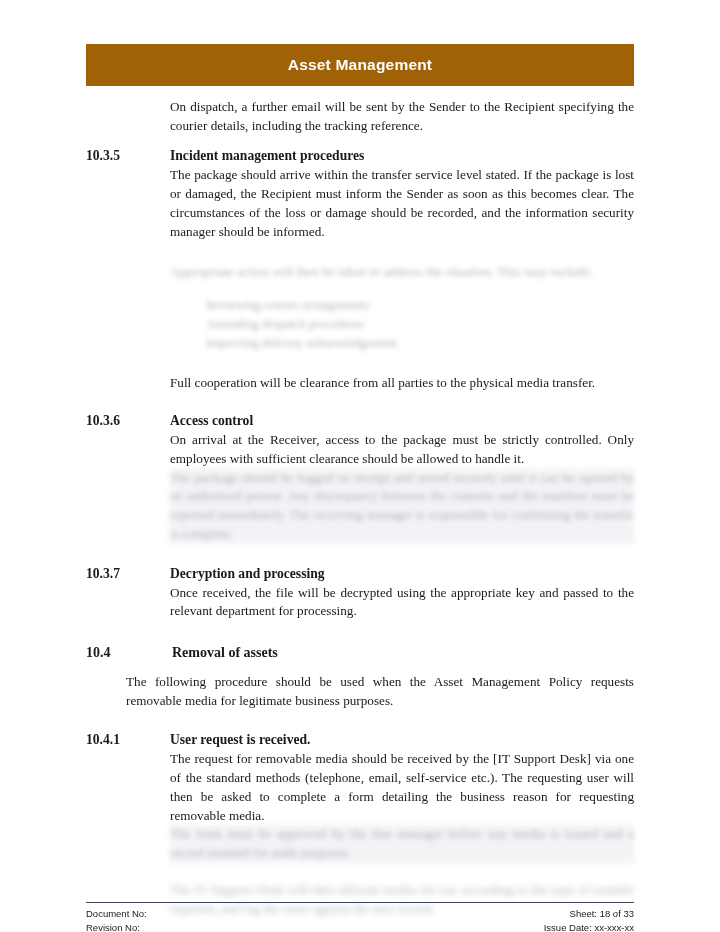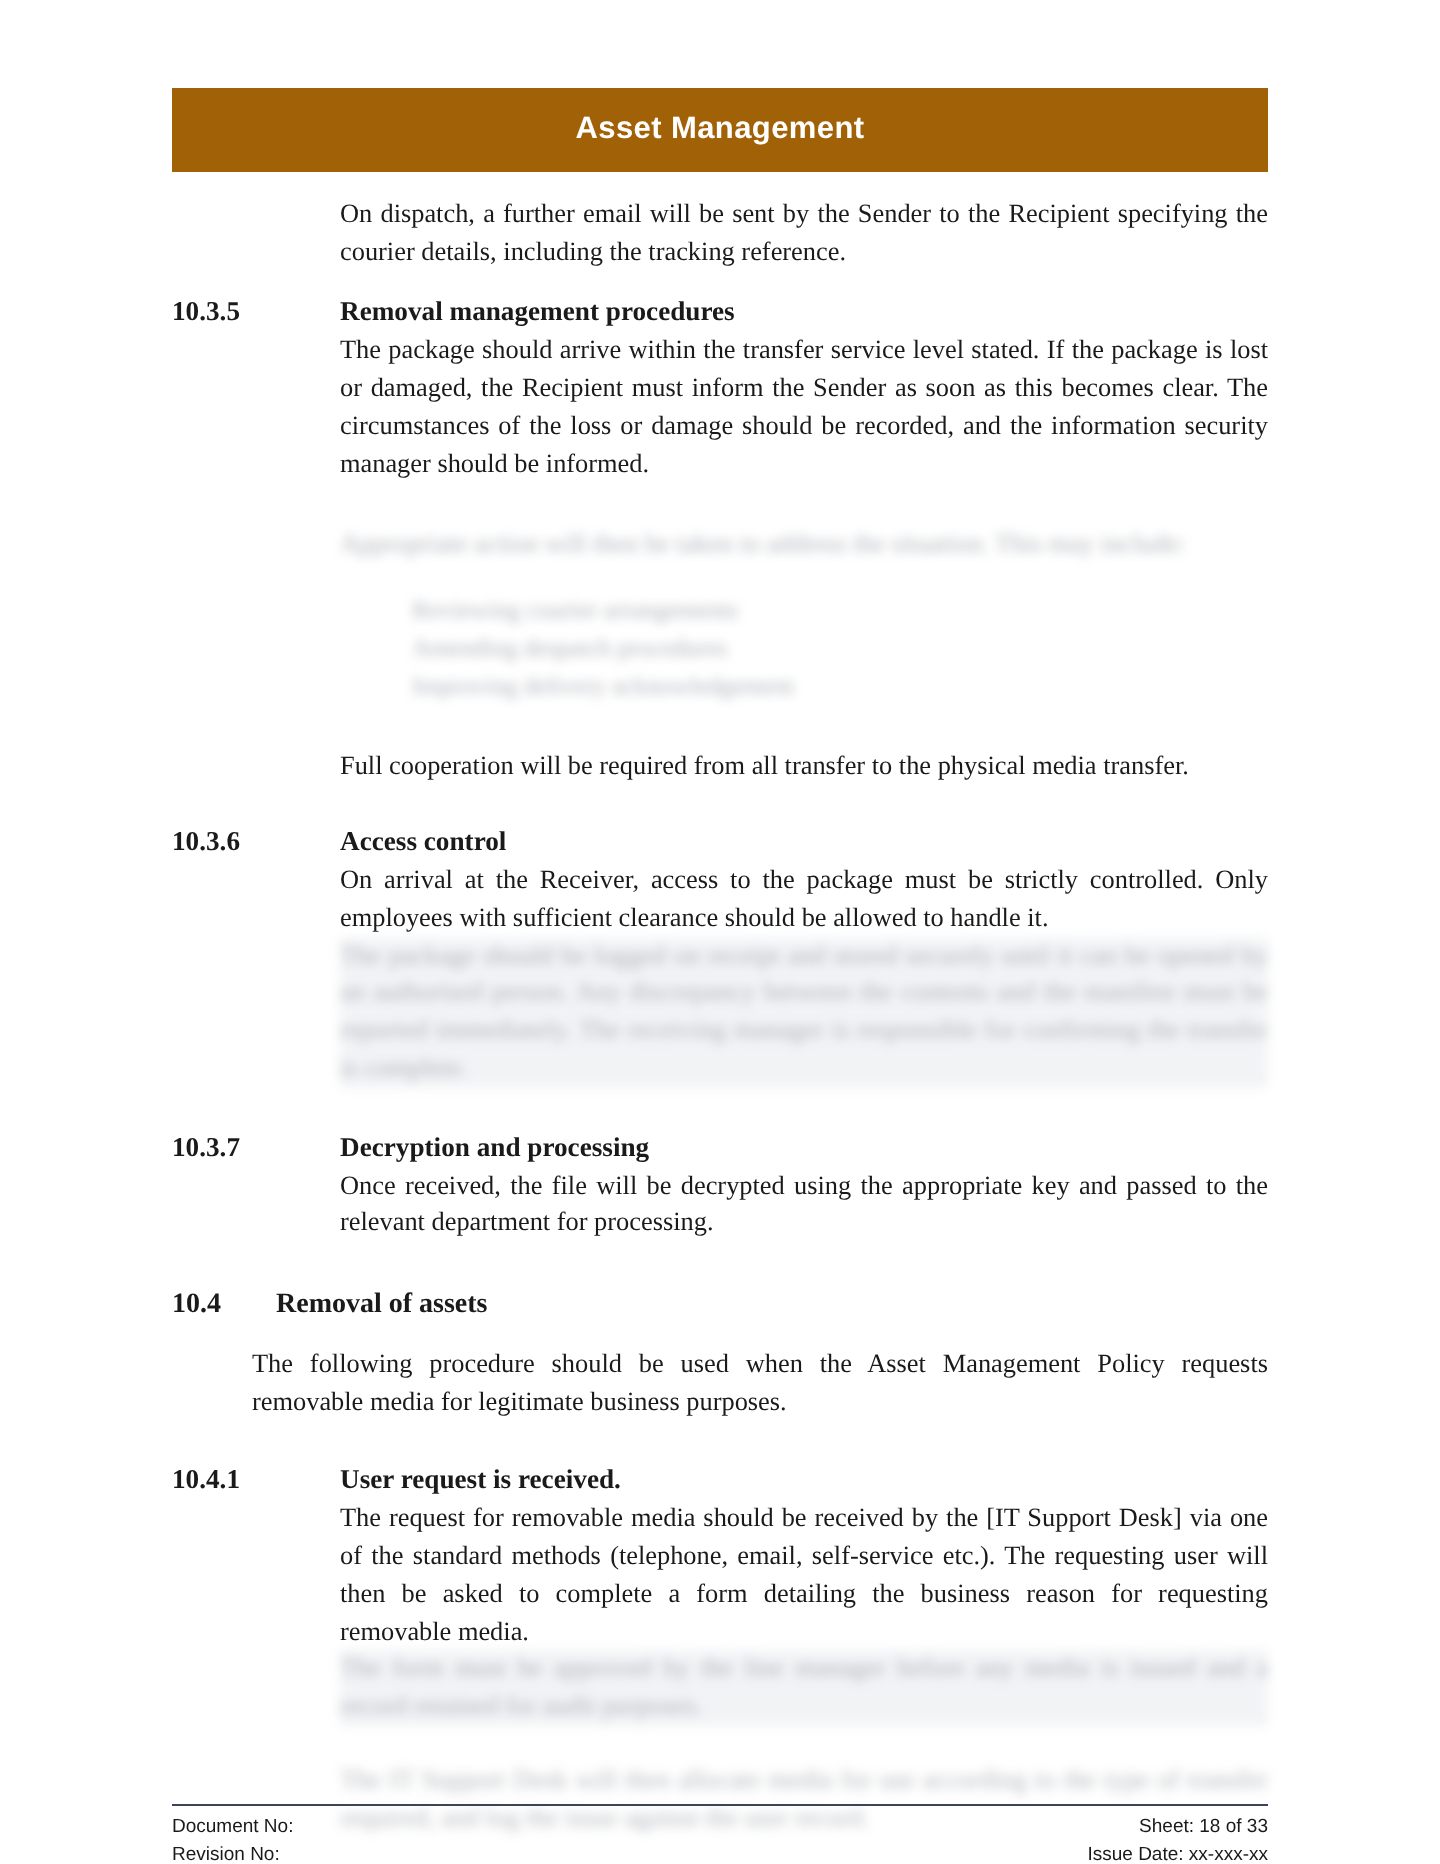--- a/index.html
+++ b/index.html
@@ -85,20 +85,21 @@
   .heading-text {
     font-weight: bold;
     font-size: 13.6px;
   }
 
   .sec-major {
     display: flex;
     align-items: center;
     margin-top: 24px;
     margin-bottom: 12px;
+    gap: 34px;
   }
   .sec-major .num {
     font-weight: bold;
     font-size: 14px;
     width: 52px;
     flex: 0 0 52px;
   }
   .sec-major .title {
     font-weight: bold;
     font-size: 14px;
@@ -171,33 +172,33 @@
 
   <div class="content">
 
     <div class="para-block">
       <p class="indent-1">On dispatch, a further email will be sent by the Sender to the Recipient specifying the courier details, including the tracking reference.</p>
     </div>
 
     <div>
       <div class="heading-row">
         <span class="heading-num lvl3">10.3.5</span>
-        <span class="heading-text">Removal management procedures</span>
+        <span class="heading-text">Incident management procedures</span>
       </div>
       <p class="indent-1">The package should arrive within the transfer service level stated. If the package is lost or damaged, the Recipient must inform the Sender as soon as this becomes clear. The circumstances of the loss or damage should be recorded, and the information security manager should be informed.</p>
 
       <p class="indent-1 blur" style="margin-top:22px;">Appropriate action will then be taken to address the situation. This may include:</p>
 
       <ul class="blur-list blur" style="margin-top:14px;">
         <li>Reviewing courier arrangements</li>
         <li>Amending despatch procedures</li>
         <li>Improving delivery acknowledgement</li>
       </ul>
 
-      <p class="indent-1" style="margin-top:22px;">Full cooperation will be required from all transfer to the physical media transfer.</p>
+      <p class="indent-1" style="margin-top:22px;">Full cooperation will be clearance from all parties to the physical media transfer.</p>
     </div>
 
     <div style="margin-top:20px;">
       <div class="heading-row">
         <span class="heading-num lvl3">10.3.6</span>
         <span class="heading-text">Access control</span>
       </div>
       <p class="indent-1">On arrival at the Receiver, access to the package must be strictly controlled. Only employees with sufficient clearance should be allowed to handle it.</p>
       <p class="indent-1 blur blur-highlight">The package should be logged on receipt and stored securely until it can be opened by an authorised person. Any discrepancy between the contents and the manifest must be reported immediately. The receiving manager is responsible for confirming the transfer is complete.</p>
     </div>

